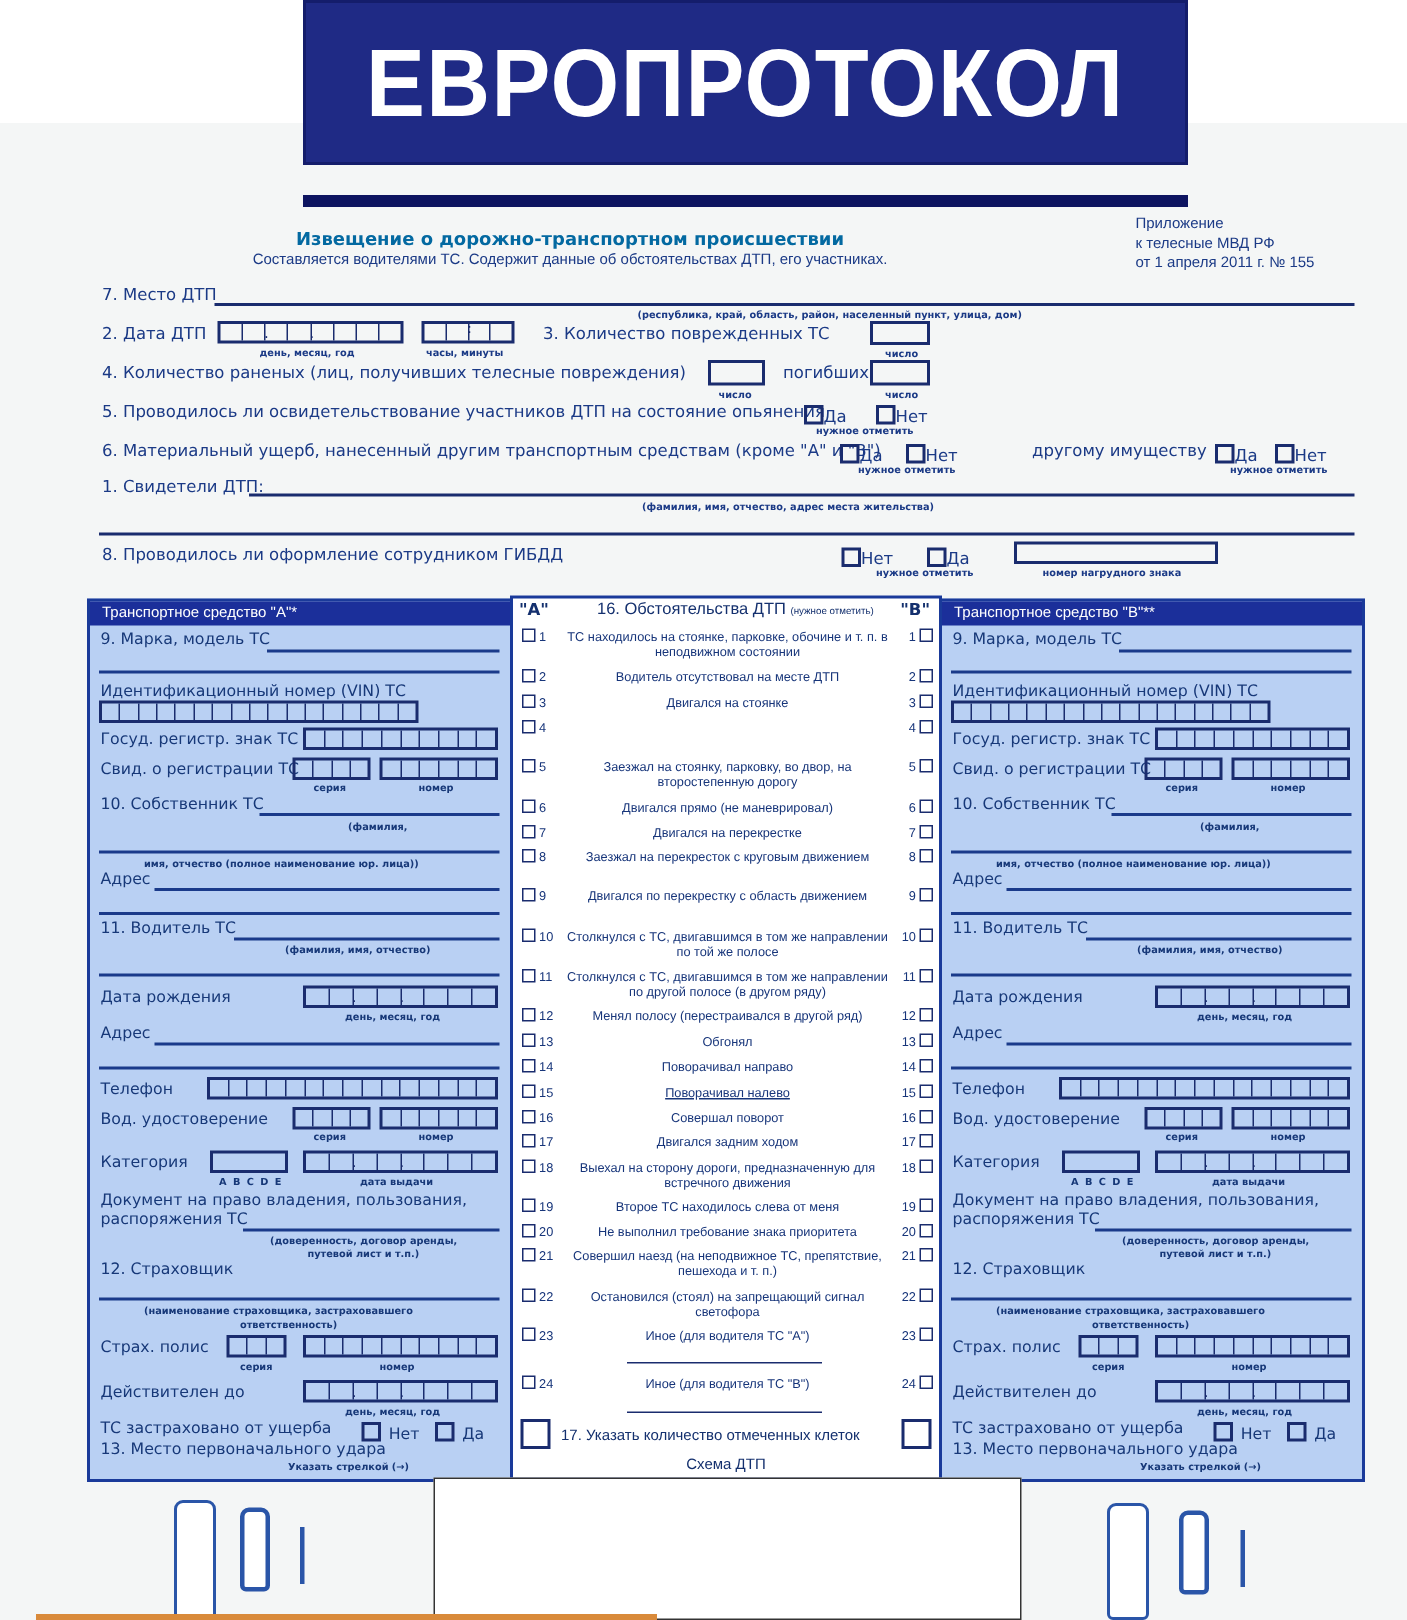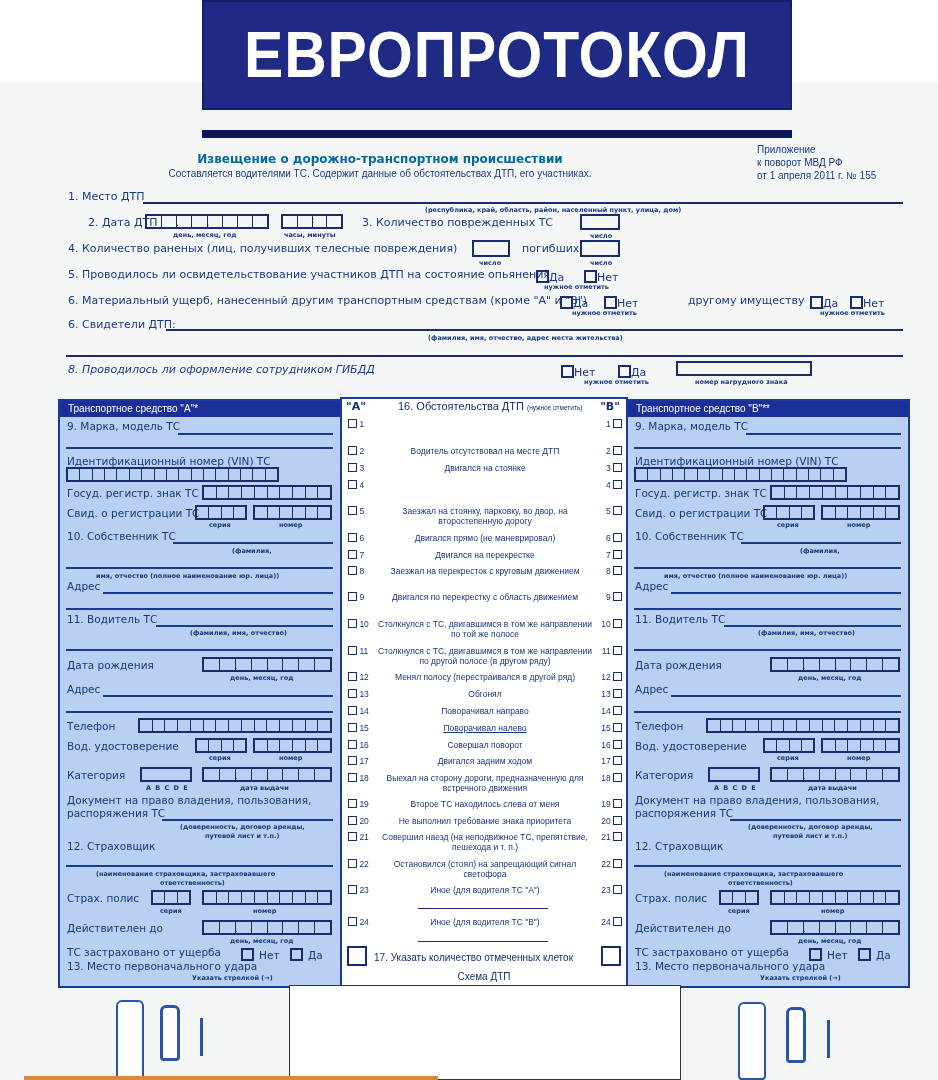--- a/index.html
+++ b/index.html
@@ -45,29 +45,29 @@
 
 <div class="abs banner">
   <span>ЕВРОПРОТОКОЛ</span>
 </div>
 <div class="abs rule"></div>
 
 <div class="abs title">Извещение о дорожно-транспортном происшествии</div>
 <div class="abs subtitle">Составляется водителями ТС. Содержит данные об обстоятельствах ДТП, его участниках.</div>
 <div class="abs appendix">
   <div>Приложение</div>
-  <div>к поворот МВД РФ</div>
+  <div>к телесные МВД РФ</div>
   <div>от 1 апреля 2011 г. № 155</div>
 </div>
 
-<div class="abs lbl" style="left:68px;top:190px;">1. Место ДТП</div>
+<div class="abs lbl" style="left:68px;top:190px;">7. Место ДТП</div>
 <div class="abs line" style="left:143px;top:202px;width:760px;"></div>
 <div class="abs hint" style="left:425px;top:206px;">(республика, край, область, район, населенный пункт, улица, дом)</div>
 
-<div class="abs lbl" style="left:68px;top:216px;margin-left:20px;">2. Дата ДТП</div>
+<div class="abs lbl" style="left:68px;top:216px;">2. Дата ДТП</div>
 <div class="abs cells" style="left:145px;top:214px;width:124px;">
   <i></i>
     <i class="dot"></i>
     <i></i>
     <i class="dot"></i>
     <i></i>
     <i></i>
     <i></i>
     <i></i>
 </div>
@@ -97,26 +97,26 @@
 
 <div class="abs lbl" style="left:68px;top:294px;">6. Материальный ущерб, нанесенный другим транспортным средствам (кроме "А" и "В")</div>
 <div class="abs" style="left:560px;top:292px;"><span class="cb"></span><span class="lbl">Да</span></div>
 <div class="abs" style="left:604px;top:292px;"><span class="cb"></span><span class="lbl">Нет</span></div>
 <div class="abs hint" style="left:572px;top:309px;">нужное отметить</div>
 <div class="abs lbl" style="left:688px;top:294px;">другому имуществу</div>
 <div class="abs" style="left:810px;top:292px;"><span class="cb"></span><span class="lbl">Да</span></div>
 <div class="abs" style="left:850px;top:292px;"><span class="cb"></span><span class="lbl">Нет</span></div>
 <div class="abs hint" style="left:820px;top:309px;">нужное отметить</div>
 
-<div class="abs lbl" style="left:68px;top:318px;">6. Свидетели ДТП:</div>
+<div class="abs lbl" style="left:68px;top:318px;">1. Свидетели ДТП:</div>
 <div class="abs line" style="left:166px;top:329px;width:737px;"></div>
 <div class="abs hint" style="left:428px;top:334px;">(фамилия, имя, отчество, адрес места жительства)</div>
 <div class="abs line" style="left:66px;top:355px;width:837px;"></div>
 
-<div class="abs lbl" style="left:68px;top:363px;font-style:italic;">8. Проводилось ли оформление сотрудником ГИБДД</div>
+<div class="abs lbl" style="left:68px;top:363px;">8. Проводилось ли оформление сотрудником ГИБДД</div>
 <div class="abs" style="left:561px;top:361px;"><span class="cb"></span><span class="lbl">Нет</span></div>
 <div class="abs" style="left:618px;top:361px;"><span class="cb"></span><span class="lbl">Да</span></div>
 <div class="abs hint" style="left:584px;top:378px;">нужное отметить</div>
 <div class="abs box" style="left:676px;top:361px;width:136px;height:15px;"></div>
 <div class="abs hint" style="left:695px;top:378px;">номер нагрудного знака</div>
 
 <div class="abs panel" style="left:58px;top:399px;width:284px;height:589px;">
   <div class="panel-head">Транспортное средство "А"*</div>
 </div>
 
@@ -483,20 +483,21 @@
 <div class="abs mid">
   <div class="abs" style="left:4px;top:1px;font-size:11px;font-weight:bold;">"А"</div>
   <div class="abs" style="left:56px;top:1px;font-size:11px;font-family:'Liberation Sans',sans-serif;white-space:nowrap;">
     <span>16. Обстоятельства ДТП</span>
     <span style="font-size:6.5px;">(нужное отметить)</span>
   </div>
   <div class="abs" style="right:6px;top:1px;font-size:11px;font-weight:bold;">"В"</div>
 
   <div class="circ" style="top:20px;">
       <span class="na"><span class="scb"></span> <span>1</span></span>
+      <span class="txt">ТС находилось на стоянке, парковке, обочине и т. п. в неподвижном состоянии</span>
       <span class="nb"><span>1</span> <span class="scb"></span></span>
     </div>
   <div class="circ" style="top:47px;">
       <span class="na"><span class="scb"></span> <span>2</span></span>
       <span class="txt">Водитель отсутствовал на месте ДТП</span>
       <span class="nb"><span>2</span> <span class="scb"></span></span>
     </div>
   <div class="circ" style="top:64px;">
       <span class="na"><span class="scb"></span> <span>3</span></span>
       <span class="txt">Двигался на стоянке</span>

